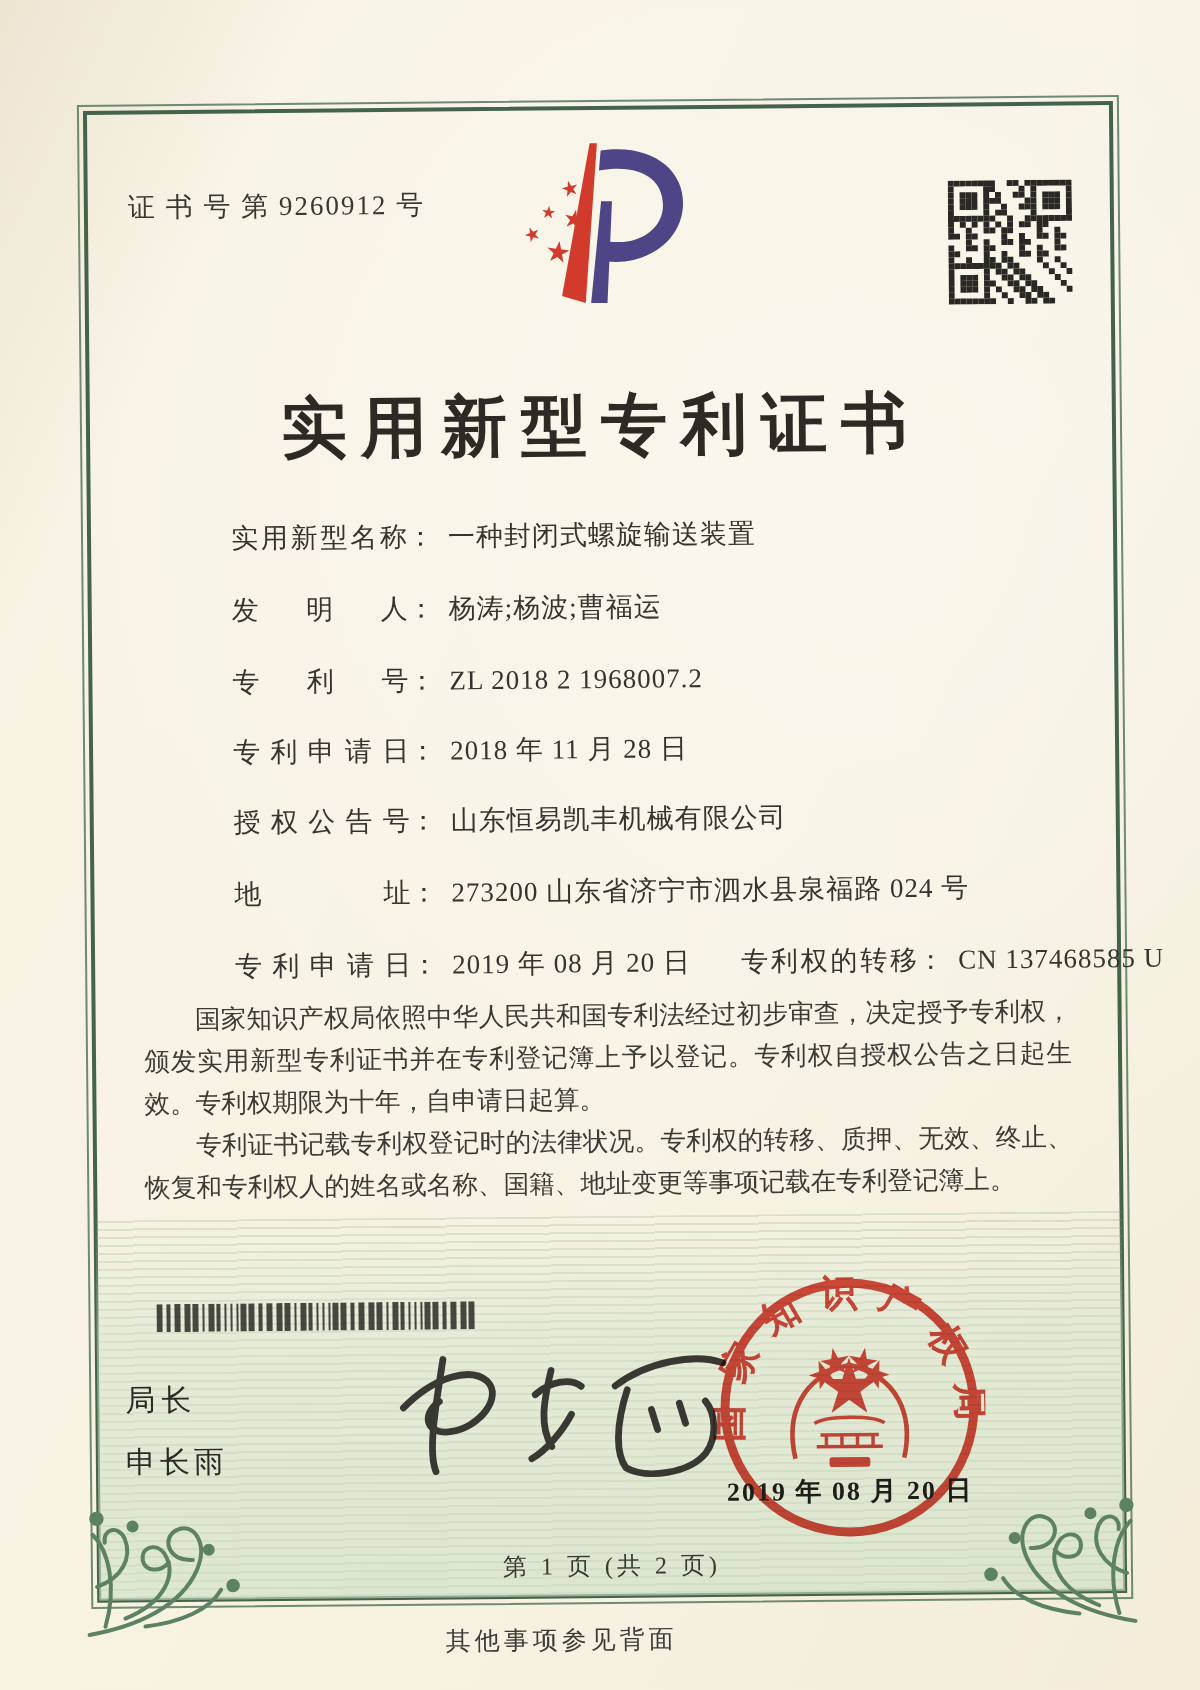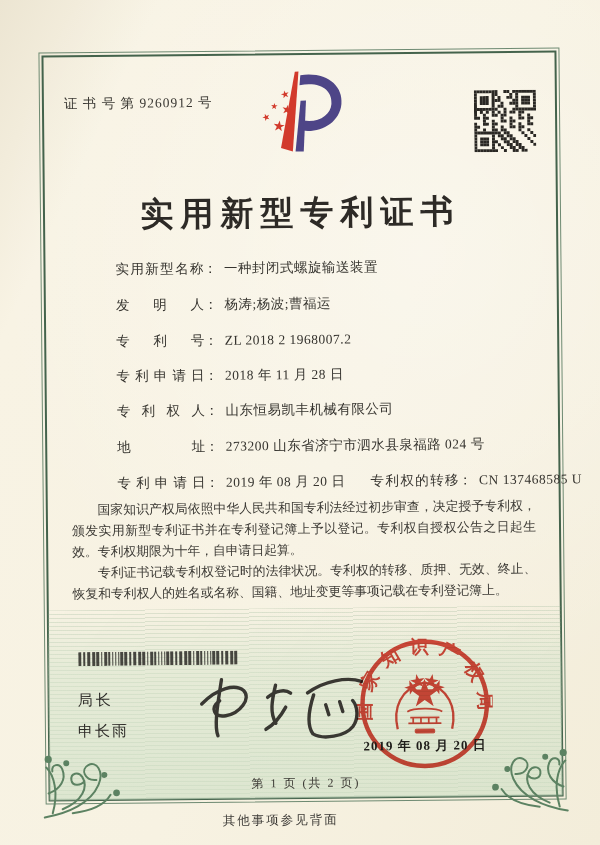--- a/index.html
+++ b/index.html
@@ -39,21 +39,21 @@
   .flabel{display:inline-block;width:88px;text-align:justify;text-align-last:justify;margin-left:44px;}
   .fcolon{margin-right:7px;}
   .fvalue{letter-spacing:0.5px;}
   .fpair2{position:absolute;left:253px;top:0;}
   .paras{
     position:absolute;left:28px;top:447px;width:464px;
     font-size:12.8px;line-height:21px;color:#3c3a35;text-align:justify;
   }
   .paras p{margin:0;text-indent:2em;}
   .barcode{position:absolute;left:33px;top:599px;width:160px;height:14px;opacity:.82;}
-  .signer{position:absolute;left:32px;top:638px;font-family:"Liberation Sans","DejaVu Sans",sans-serif;color:#2c2a27;}
+  .signer{position:absolute;left:17px;top:638px;font-family:"Liberation Sans","DejaVu Sans",sans-serif;color:#2c2a27;}
   .signer .stitle{font-size:15px;letter-spacing:3px;margin-bottom:12px;}
   .signer .sname{font-size:15px;letter-spacing:2px;text-align:center;}
   .signature{position:absolute;left:146px;top:612px;width:178px;height:92px;}
   .seal{position:absolute;left:311px;top:586px;width:136px;height:136px;mix-blend-mode:multiply;opacity:.93;}
   .seal-date{
     position:absolute;left:306px;top:687px;width:146px;text-align:center;
     font-size:13px;font-weight:bold;color:#1f1d1a;letter-spacing:1px;z-index:5;
   }
   .flourish{position:absolute;width:100px;height:118px;color:#5c8262;z-index:3;}
   .flourish.bl{left:-8px;bottom:-16px;}
@@ -316,21 +316,21 @@
           </svg>
       </div>
 
       <h1 class="title">实用新型专利证书</h1>
 
       <div class="fields">
         <div class="frow" style="top:4px"><span class="flabel">实用新型名称</span><span class="fcolon">：</span><span class="fvalue">一种封闭式螺旋输送装置</span></div>
         <div class="frow" style="top:40px"><span class="flabel">发明人</span><span class="fcolon">：</span><span class="fvalue">杨涛;杨波;曹福运</span></div>
         <div class="frow" style="top:76px"><span class="flabel">专利号</span><span class="fcolon">：</span><span class="fvalue">ZL 2018 2 1968007.2</span></div>
         <div class="frow" style="top:111px"><span class="flabel">专利申请日</span><span class="fcolon">：</span><span class="fvalue">2018 年 11 月 28 日</span></div>
-        <div class="frow" style="top:146px"><span class="flabel">专利权人</span><span class="fcolon">：</span><span class="fvalue">山东恒易凯丰机械有限公司</span></div>
+        <div class="frow" style="top:146px"><span class="flabel">授权公告号</span><span class="fcolon">：</span><span class="fvalue">山东恒易凯丰机械有限公司</span></div>
         <div class="frow" style="top:182px"><span class="flabel">地址</span><span class="fcolon">：</span><span class="fvalue">273200 山东省济宁市泗水县泉福路 024 号</span></div>
         <div class="frow" style="top:218px">
           <span class="flabel">专利申请日</span><span class="fcolon">：</span><span class="fvalue">2019 年 08 月 20 日</span>
           <span class="fpair2"><span class="flabel">专利权的转移</span><span class="fcolon">：</span><span class="fvalue">CN 137468585 U</span></span>
         </div>
       </div>
 
       <div class="paras">
         <p>国家知识产权局依照中华人民共和国专利法经过初步审查，决定授予专利权，颁发实用新型专利证书并在专利登记簿上予以登记。专利权自授权公告之日起生效。专利权期限为十年，自申请日起算。</p>
         <p>专利证书记载专利权登记时的法律状况。专利权的转移、质押、无效、终止、恢复和专利权人的姓名或名称、国籍、地址变更等事项记载在专利登记簿上。</p>

